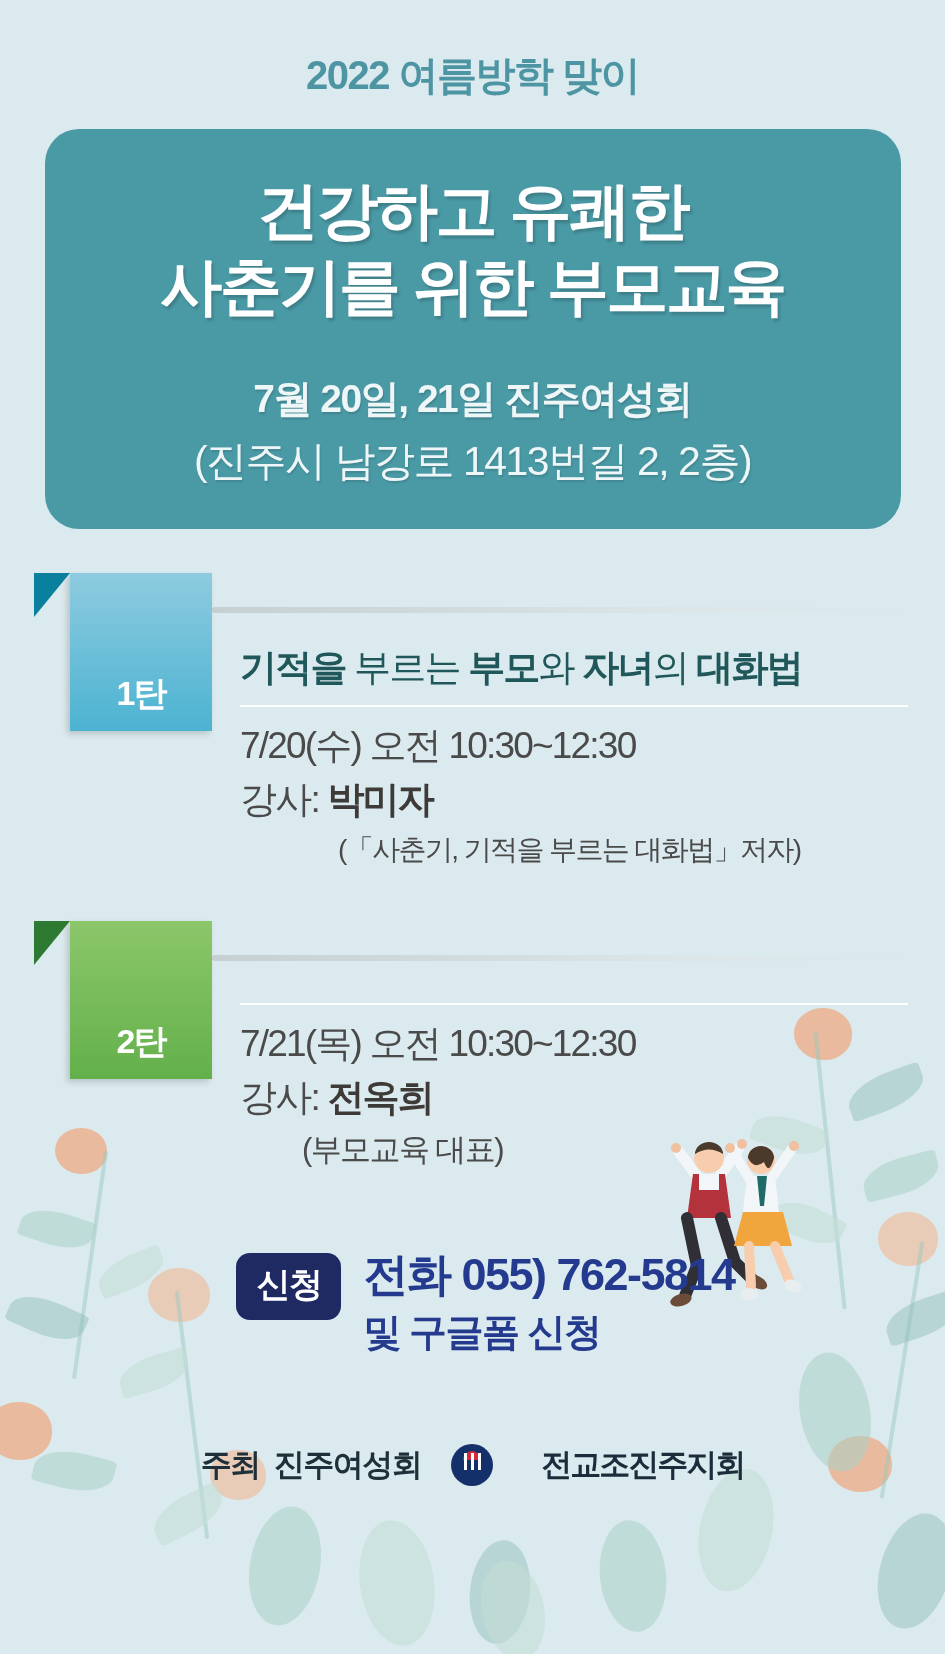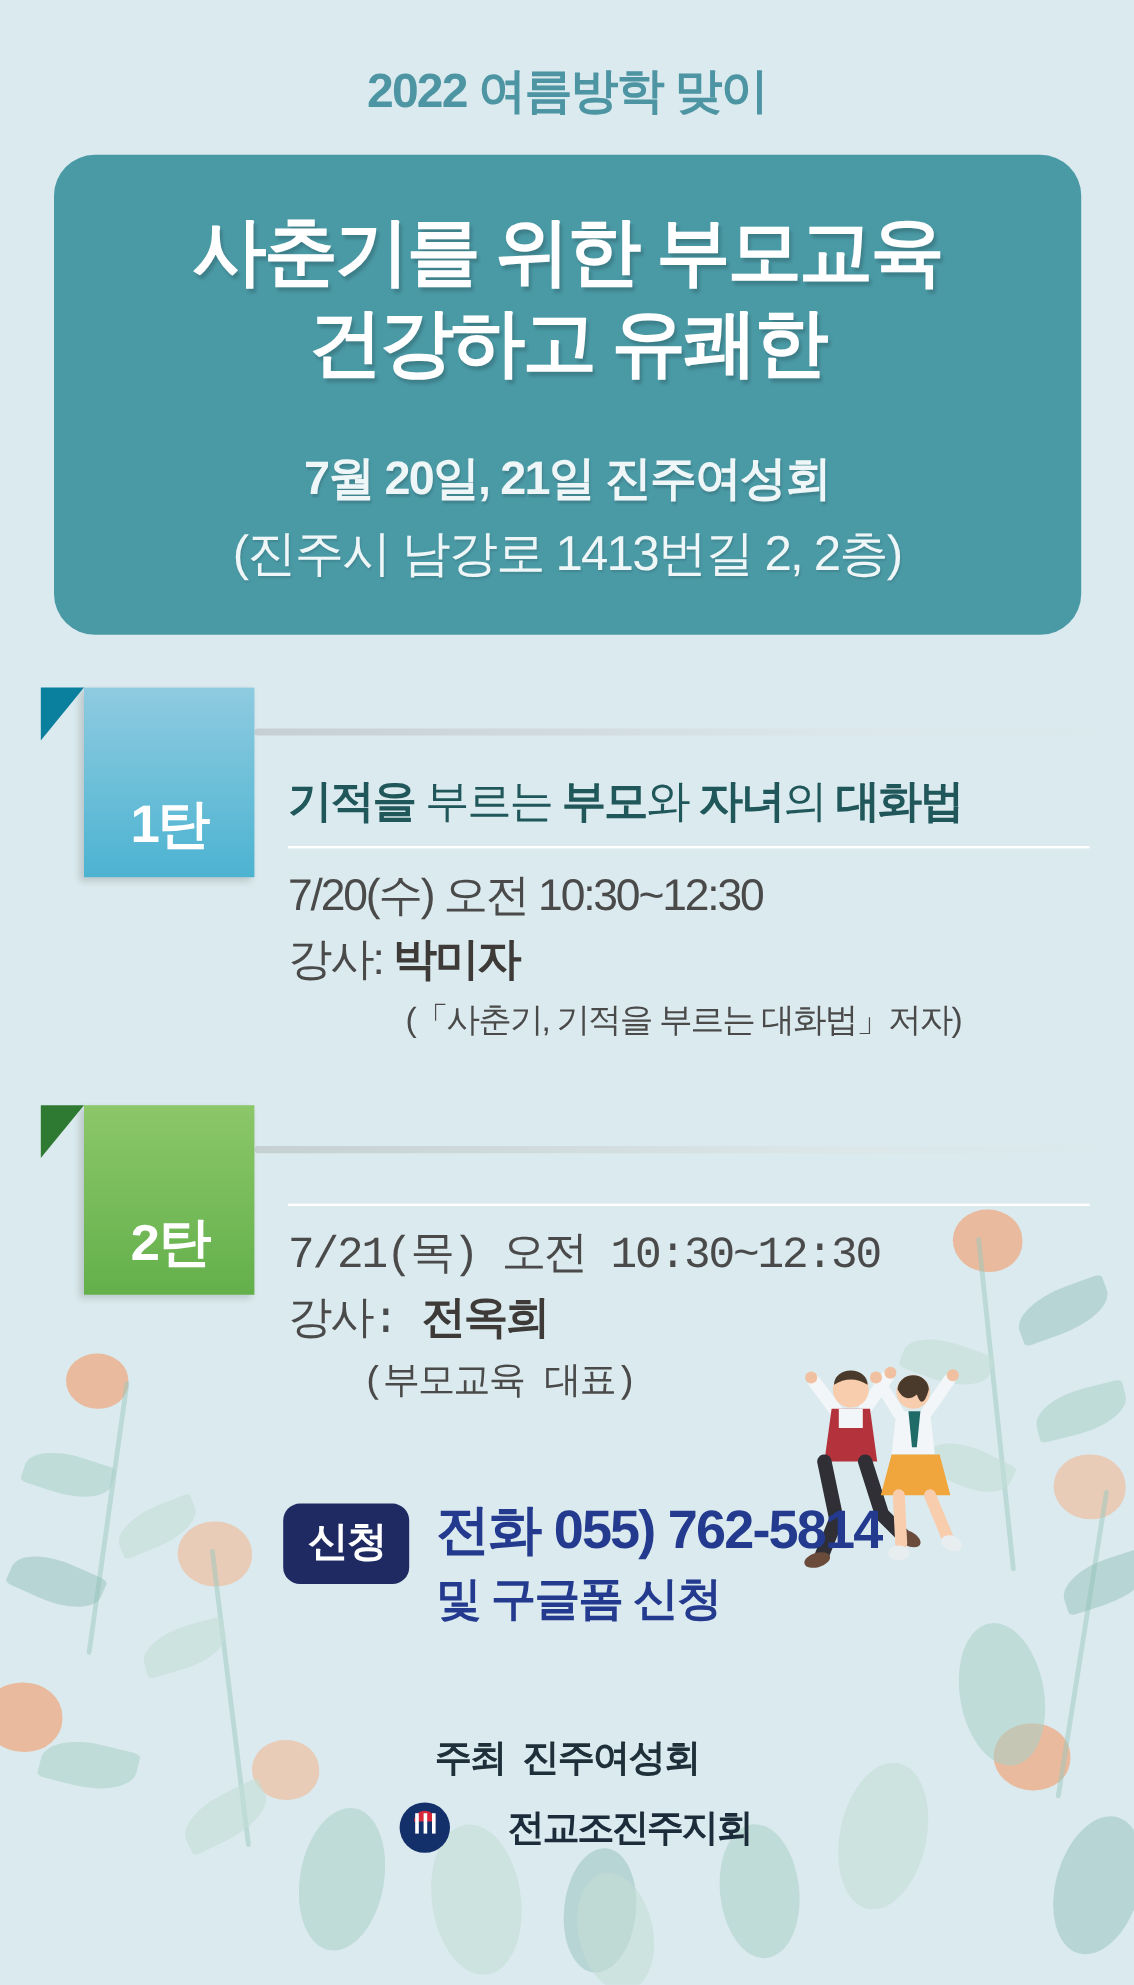--- a/index.html
+++ b/index.html
@@ -69,30 +69,30 @@
   .hero-addr {
     margin-top:8px;
     font-size:41px;
     letter-spacing:-1.5px;
     color:#eef6f7;
     text-shadow:1px 2px 2px rgba(0,0,0,.13);
   }
 
   
   .session { position:relative; margin-top:44px; padding-left:60px; }
-  .session-2 { margin-top:52px;font-family:Liberation Mono, monospace; }
+  .session-2 { margin-top:52px; }
 
   .ribbon {
     position:absolute;
     left:70px;
     top:0;
     width:142px;
     height:158px;
     color:#fff;
-    font-size:44px;
+    font-size:34px;
     font-weight:bold;
     letter-spacing:-2px;
     display:flex;
     align-items:flex-end;
     justify-content:center;
     padding-bottom:14px;
     box-shadow:-3px 3px 6px rgba(0,0,0,.16);
   }
   .ribbon.blue { background:linear-gradient(180deg,#8ecbe0 0%,#4cb3d1 100%); }
   .ribbon.green { background:linear-gradient(180deg,#8cc76a 0%,#63b04b 100%); }
@@ -192,21 +192,20 @@
 
   
   .footer {
     position:relative;
     z-index:3;
     margin-top:86px;
     display:flex;
     justify-content:center;
     align-items:center;
     gap:16px;
-    flex-direction:column;
   }
   .footer-host {
     font-size:31px;
     font-weight:bold;
     color:#20303a;
     letter-spacing:-1.5px;
   }
   .footer-host .lbl { margin-right:14px; }
   .org-logo { display:flex; align-items:center; gap:8px; margin-left:14px; }
   .org-mark {
@@ -266,22 +265,22 @@
   <div class="leaf dark" style="left:880px; top:1512px; width:70px; height:118px; border-radius:50%; transform:rotate(16deg);"></div>
   <div class="leaf pale" style="left:482px; top:1560px; width:62px; height:100px; border-radius:50%; transform:rotate(-12deg);"></div>
 </div>
 
 <div class="poster">
 
   <div class="kicker">2022 여름방학 맞이</div>
 
   <div class="hero">
     <div class="hero-title">
+      <div>건강하고 유쾌한</div>
       <div>사춘기를 위한 부모교육</div>
-      <div>건강하고 유쾌한</div>
     </div>
     <div class="hero-date">7월 20일, 21일  진주여성회</div>
     <div class="hero-addr">(진주시 남강로 1413번길 2, 2층)</div>
   </div>
 
   <div class="session session-1">
     <div class="topline"></div>
     <div class="ribbon blue">
       <span class="fold"></span>
       <span>1탄</span>

